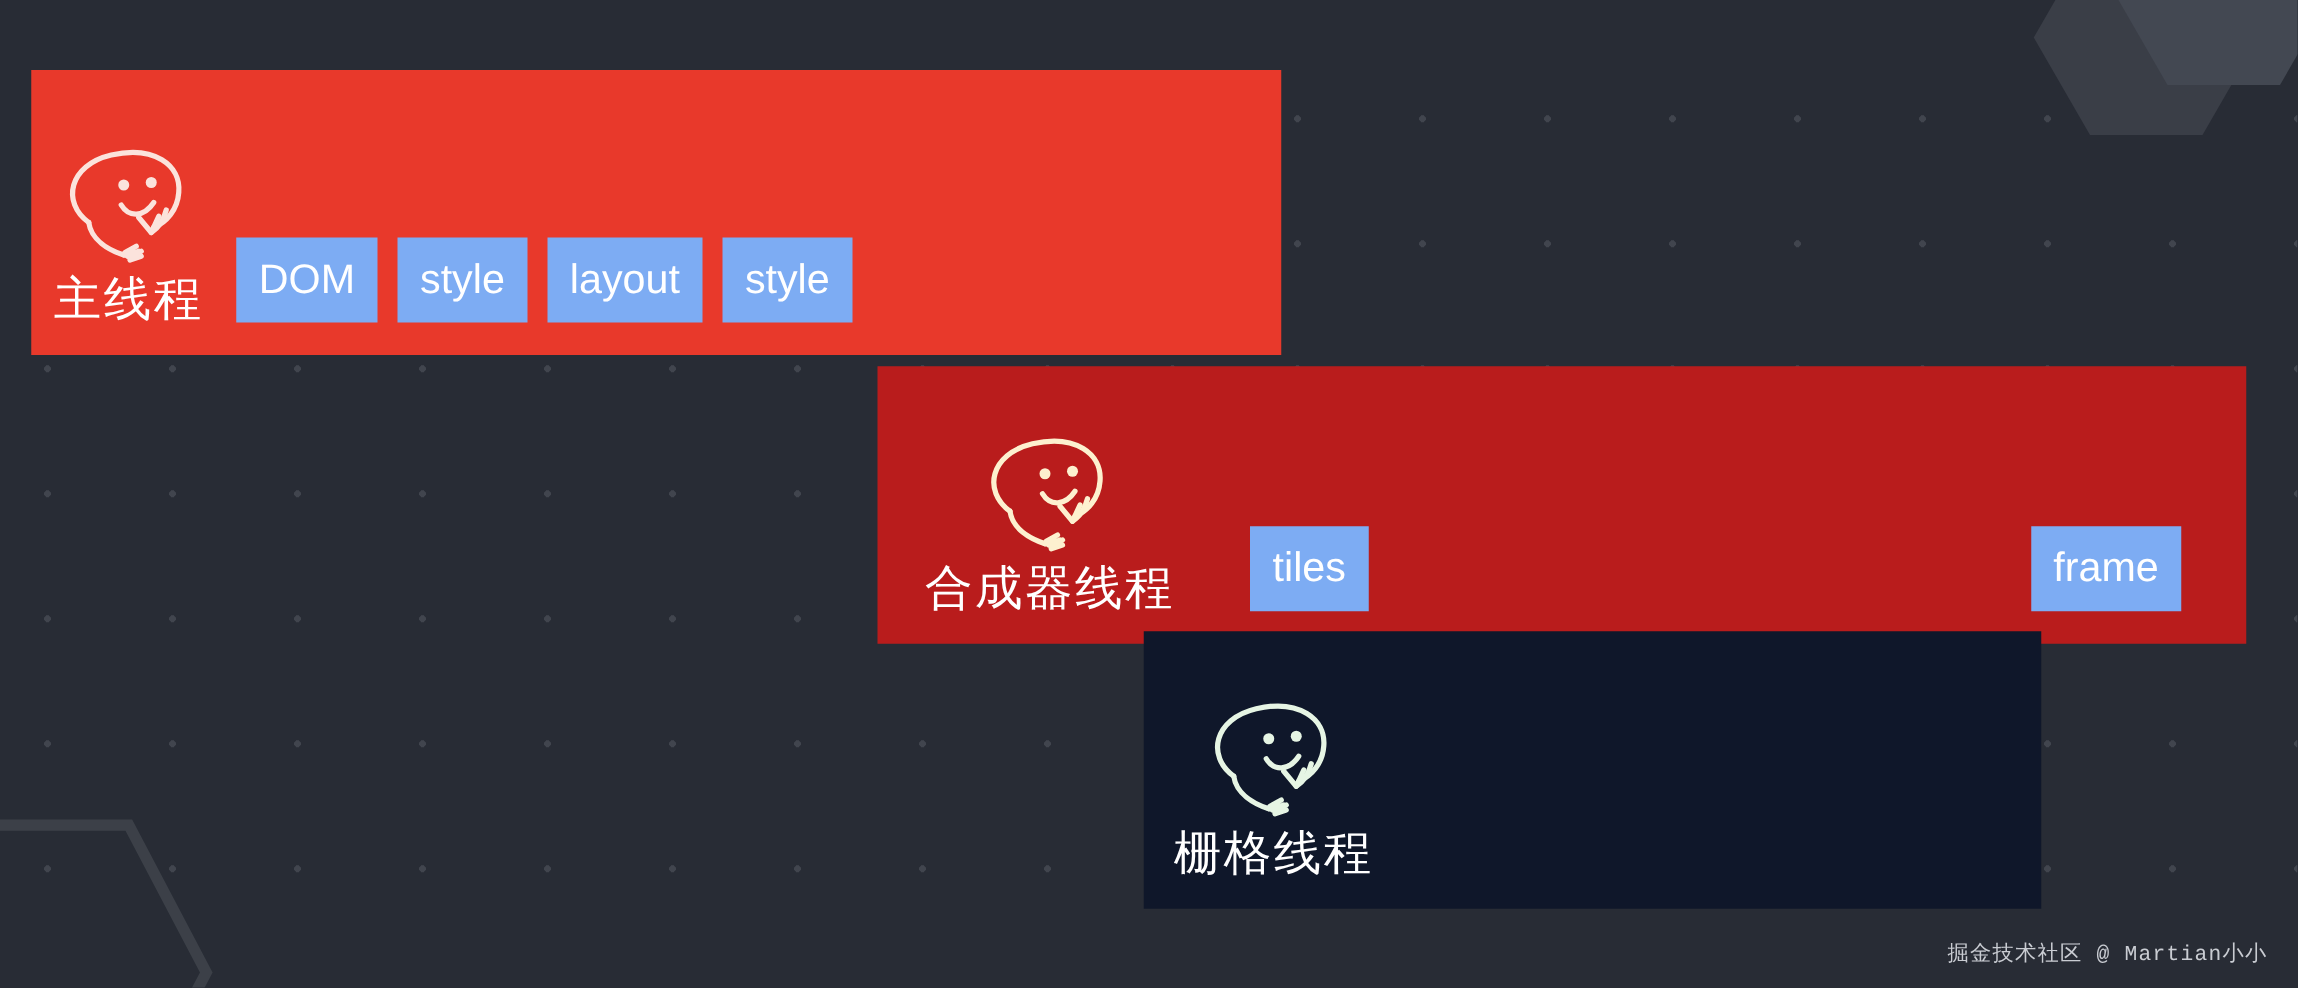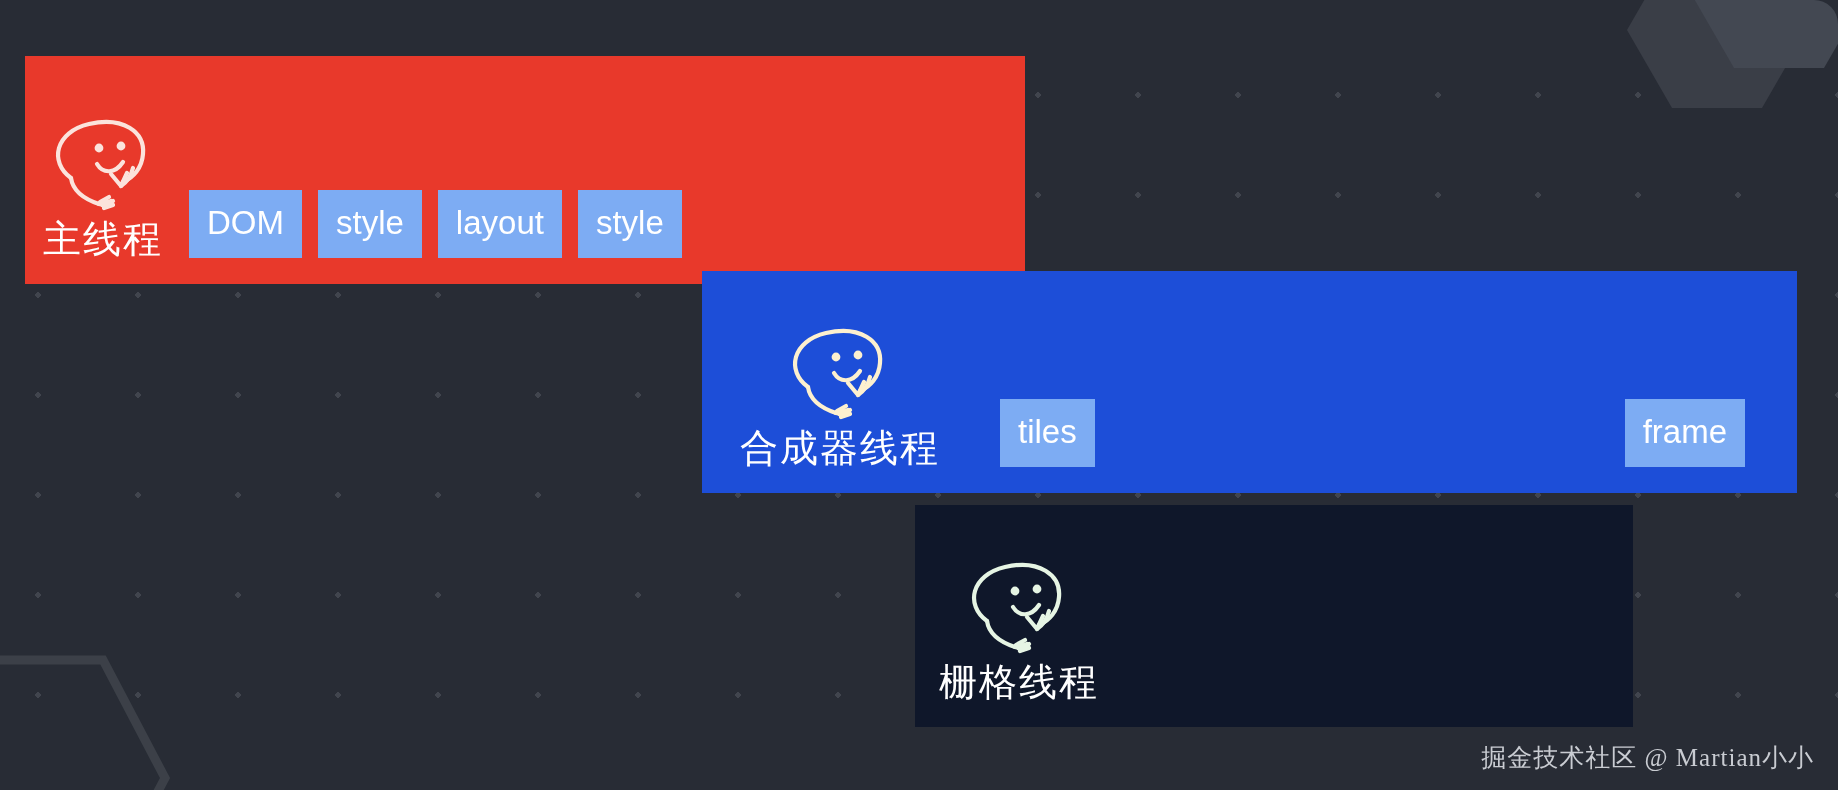--- a/index.html
+++ b/index.html
@@ -2,21 +2,21 @@
 <html><head>
 <meta charset="utf-8">
 <style>
   html,body{margin:0;padding:0;}
   body{
     width:1838px;height:790px;overflow:hidden;
     background:#282c35;
     font-family:"Liberation Sans","DejaVu Sans",sans-serif;
     position:relative;
   }
-  #stage{position:absolute;inset:0;width:1838px;height:790px;overflow:hidden;border-radius:24px;}
+  #stage{position:absolute;inset:0;width:1838px;height:790px;overflow:hidden;}
 
   
   .bg-dots{
     position:absolute;inset:0;
     background-image:radial-gradient(circle, #41454e 2.6px, rgba(0,0,0,0) 2.8px);
     background-size:100px 100px;
     background-position:88px 45px;
     pointer-events:none;
   }
   .hex-tr{
@@ -26,21 +26,21 @@
   }
   .hex-bl{
     position:absolute;
     left:-112px;top:648px;width:300px;height:270px;
     pointer-events:none;
   }
 
   
   .bar{position:absolute;display:flex;align-items:flex-end;}
   .bar-main  {left:25px; top:56px;  width:1000px; height:228px; background:#e8392b;}
-  .bar-comp  {left:702px;top:271px; width:1095px; height:222px; background:#1d4ed8;}
+  .bar-comp  {left:702px;top:293px; width:1095px; height:222px; background:#b91c1c;}
   .bar-raster{left:915px;top:505px; width:718px;  height:222px; background:#0f172a;}
 
   
   .thread{
     position:relative;
     display:flex;flex-direction:column;align-items:center;
     padding:0 0 26px 0;
     flex:0 0 auto;
   }
   .thread .face{display:block;}
@@ -76,24 +76,24 @@
 
   
   .bar-comp .row{display:flex;align-items:flex-end;width:100%;}
   .spacer{flex:1 1 auto;}
   .bar-comp .chip-frame{margin-right:52px;margin-bottom:26px;}
 
   
   .watermark{
     position:absolute;right:24px;bottom:16px;
     color:#c9ccd2;
-    font-size:25px;
+    font-size:17px;
     letter-spacing:1px;
     white-space:nowrap;
-    font-family:Liberation Serif, serif;
+    font-family:Liberation Mono, monospace;
   }
 </style>
 </head>
 <body>
 
 <div id="stage">
 
   <div class="bg-dots"></div>
 
   <svg class="hex-tr" viewBox="0 0 230 200">

